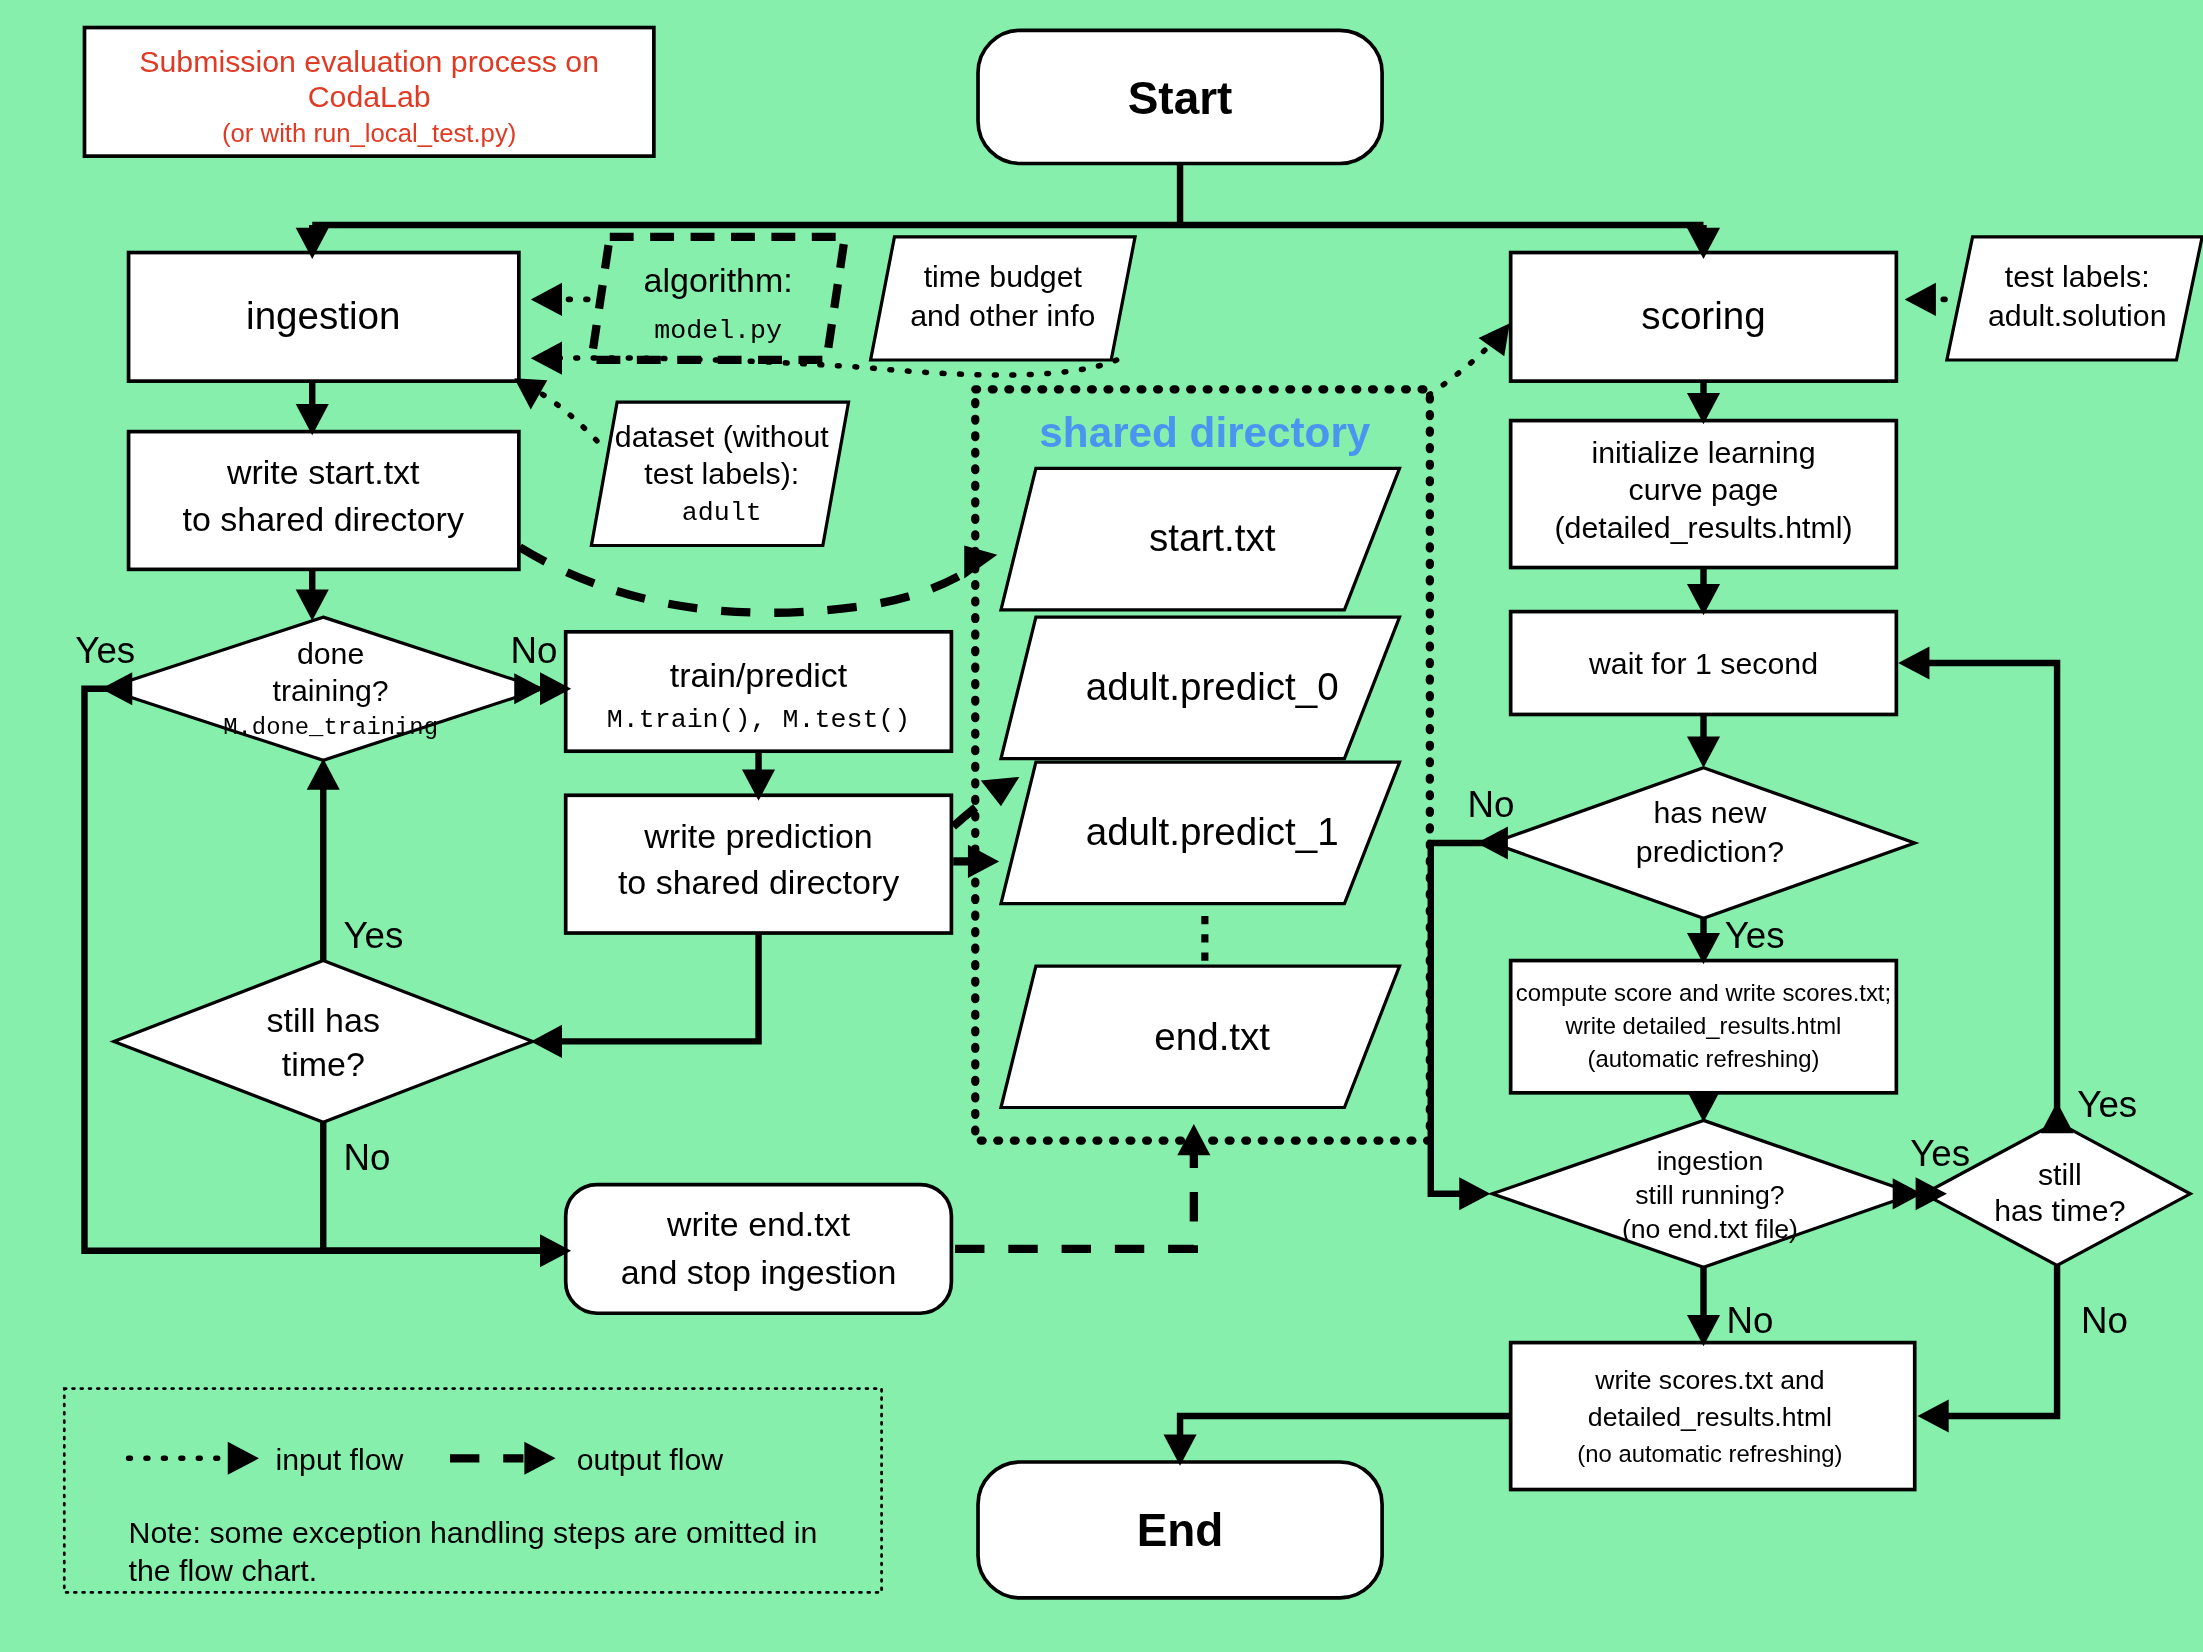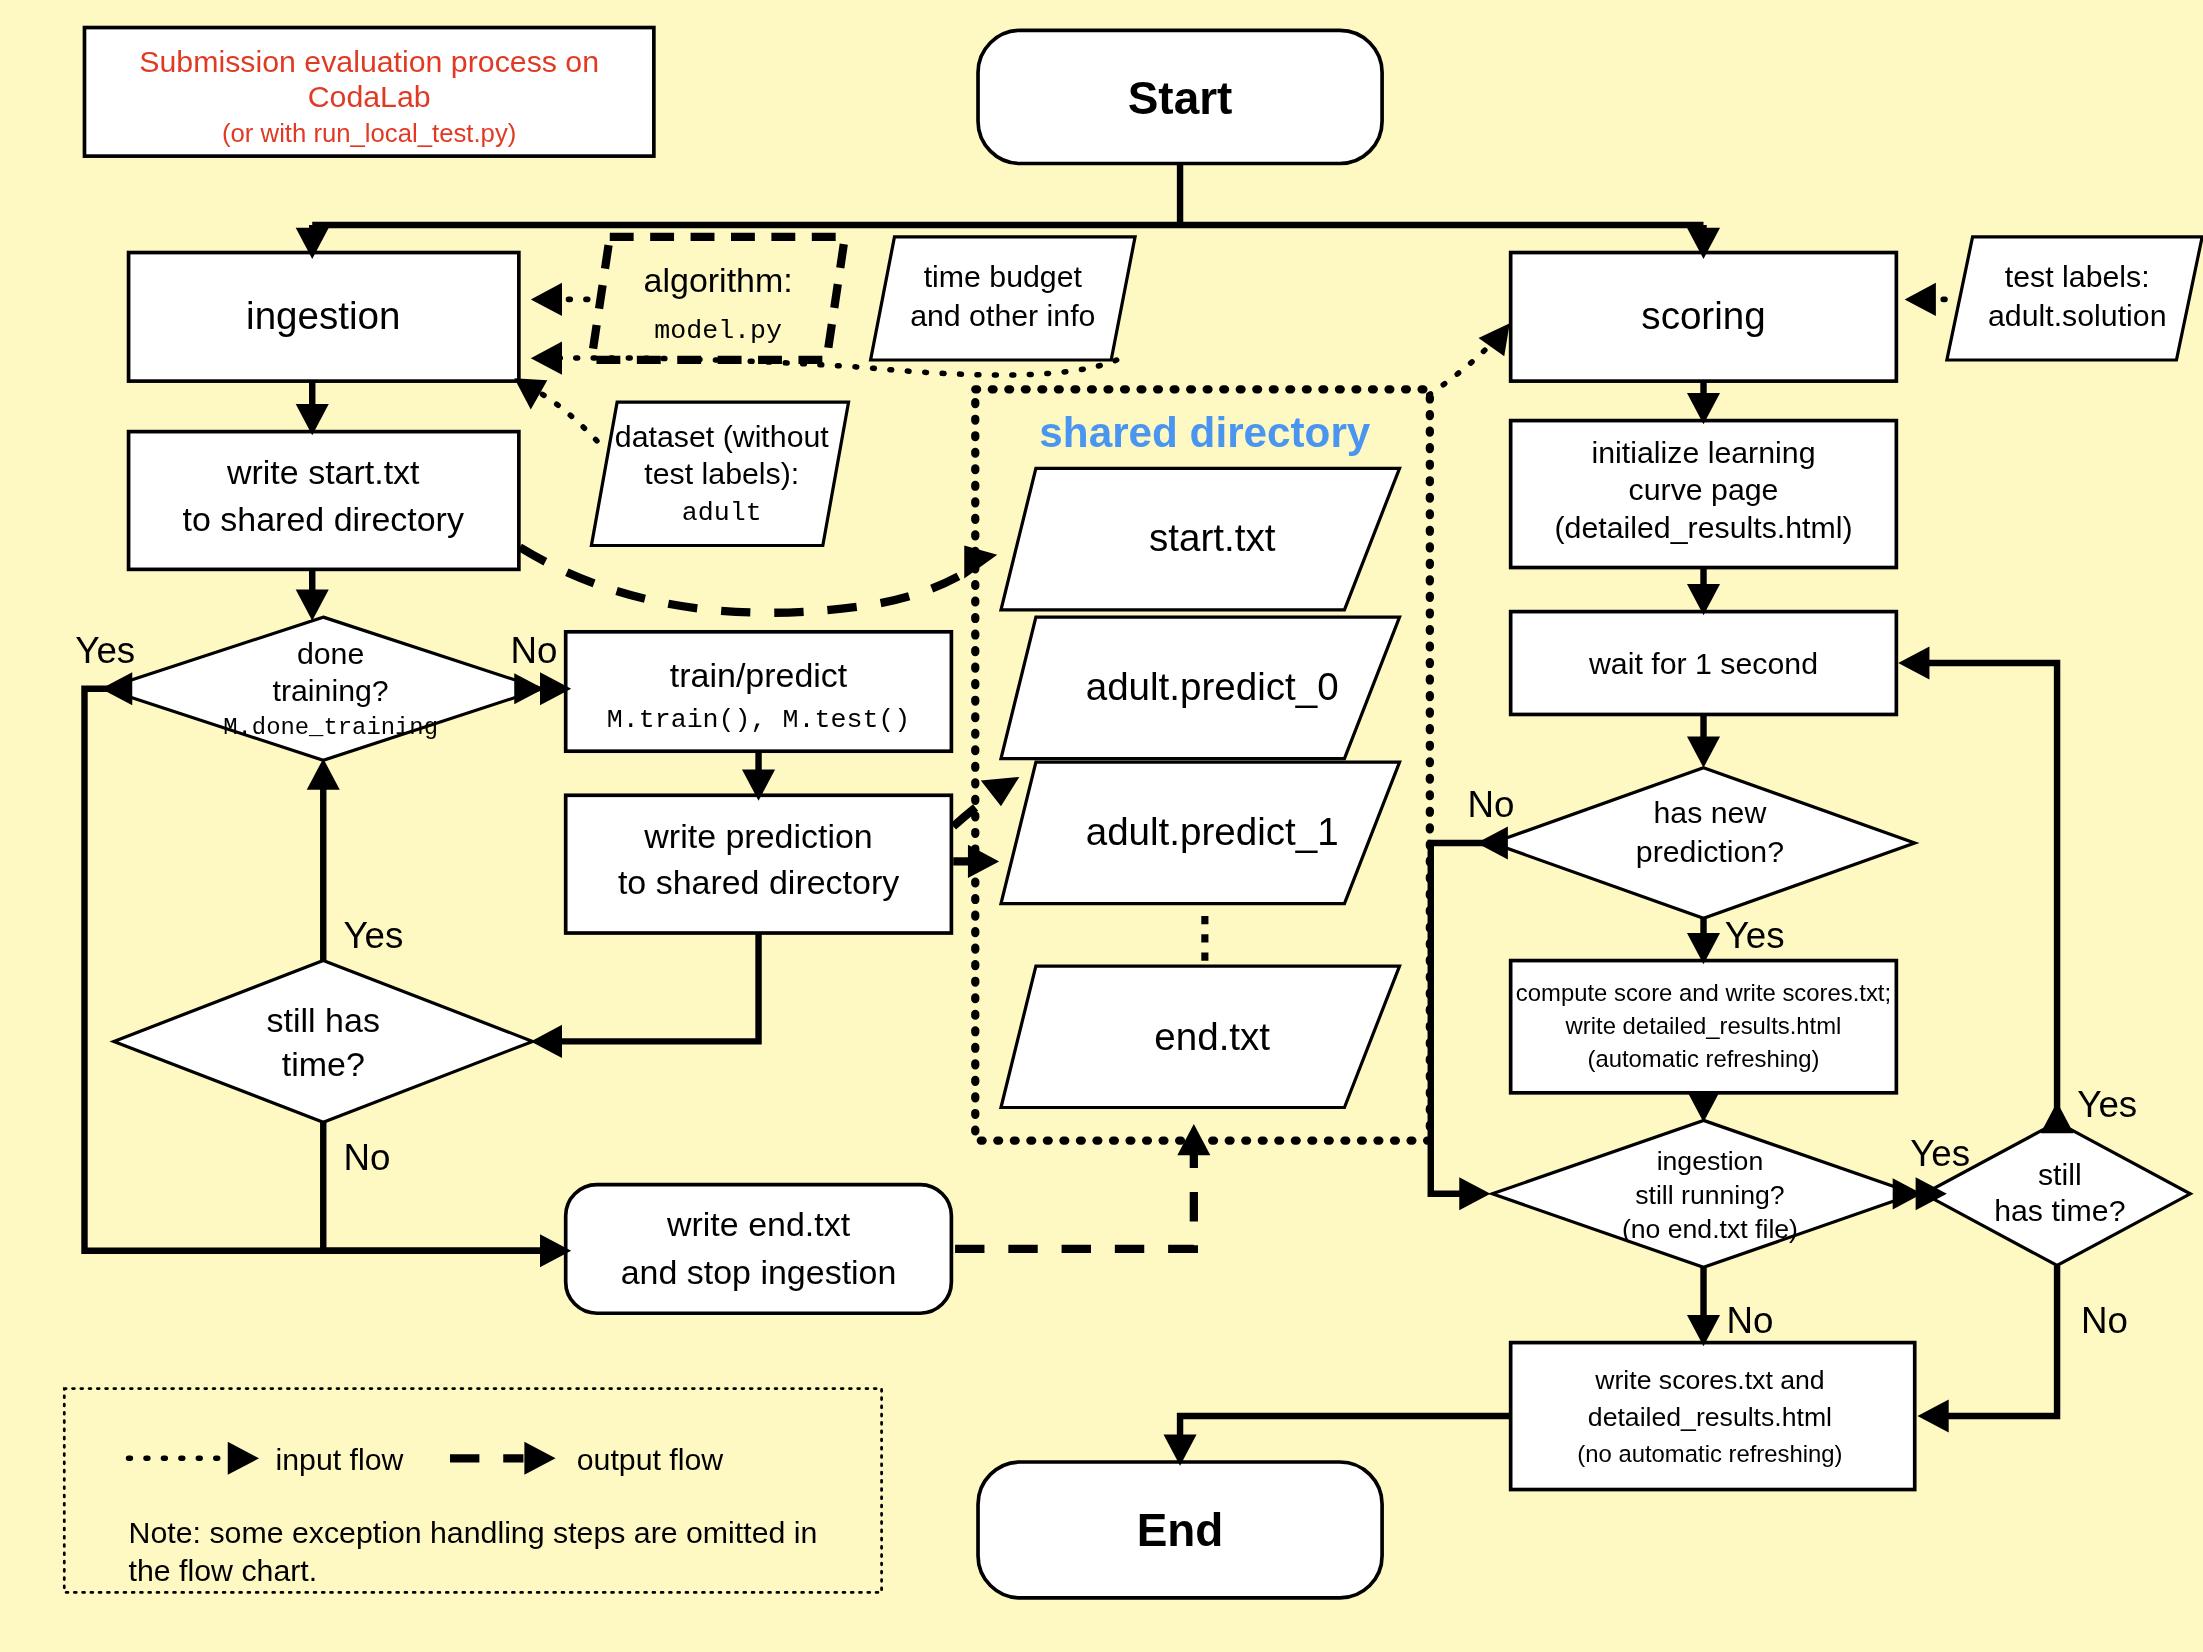--- a/index.html
+++ b/index.html
@@ -1,17 +1,17 @@
 <!DOCTYPE html>
 <html style="font-size:14.7px"><head>
 <meta charset="utf-8">
 <style>
   html,body{margin:0;padding:0;background:#ffffff;}
   body{font-family:"Liberation Sans",sans-serif;}
-  #stage{position:relative;width:2204px;height:1653px;background:#fef9c3;overflow:hidden;}
+  #stage{position:relative;width:2204px;height:1653px;background:#86efac;overflow:hidden;}
   svg{position:absolute;top:0;left:0;width:2204px;height:1653px;}
   .shp{fill:#ffffff;stroke:#000000;stroke-width:4;}
   .shp-thin{fill:#ffffff;stroke:#000000;stroke-width:3.5;}
   .shp-red{fill:#ffffff;stroke:#000000;stroke-width:4;}
   .dashbox{fill:none;stroke:#000000;stroke-width:9;stroke-dasharray:26 18;}
   .dotbox{fill:none;stroke:#000000;stroke-width:9;stroke-dasharray:2 16;stroke-linecap:round;}
   .legendbox{fill:none;stroke:#000000;stroke-width:3;stroke-dasharray:2 7;stroke-linecap:round;}
   .flow{fill:none;stroke:#000000;stroke-width:7;stroke-linecap:butt;stroke-linejoin:miter;}
   .inflow{fill:none;stroke:#000000;stroke-width:6;stroke-dasharray:2 17;stroke-linecap:round;}
   .outflow{fill:none;stroke:#000000;stroke-width:9;stroke-dasharray:32 26;stroke-linecap:butt;}

